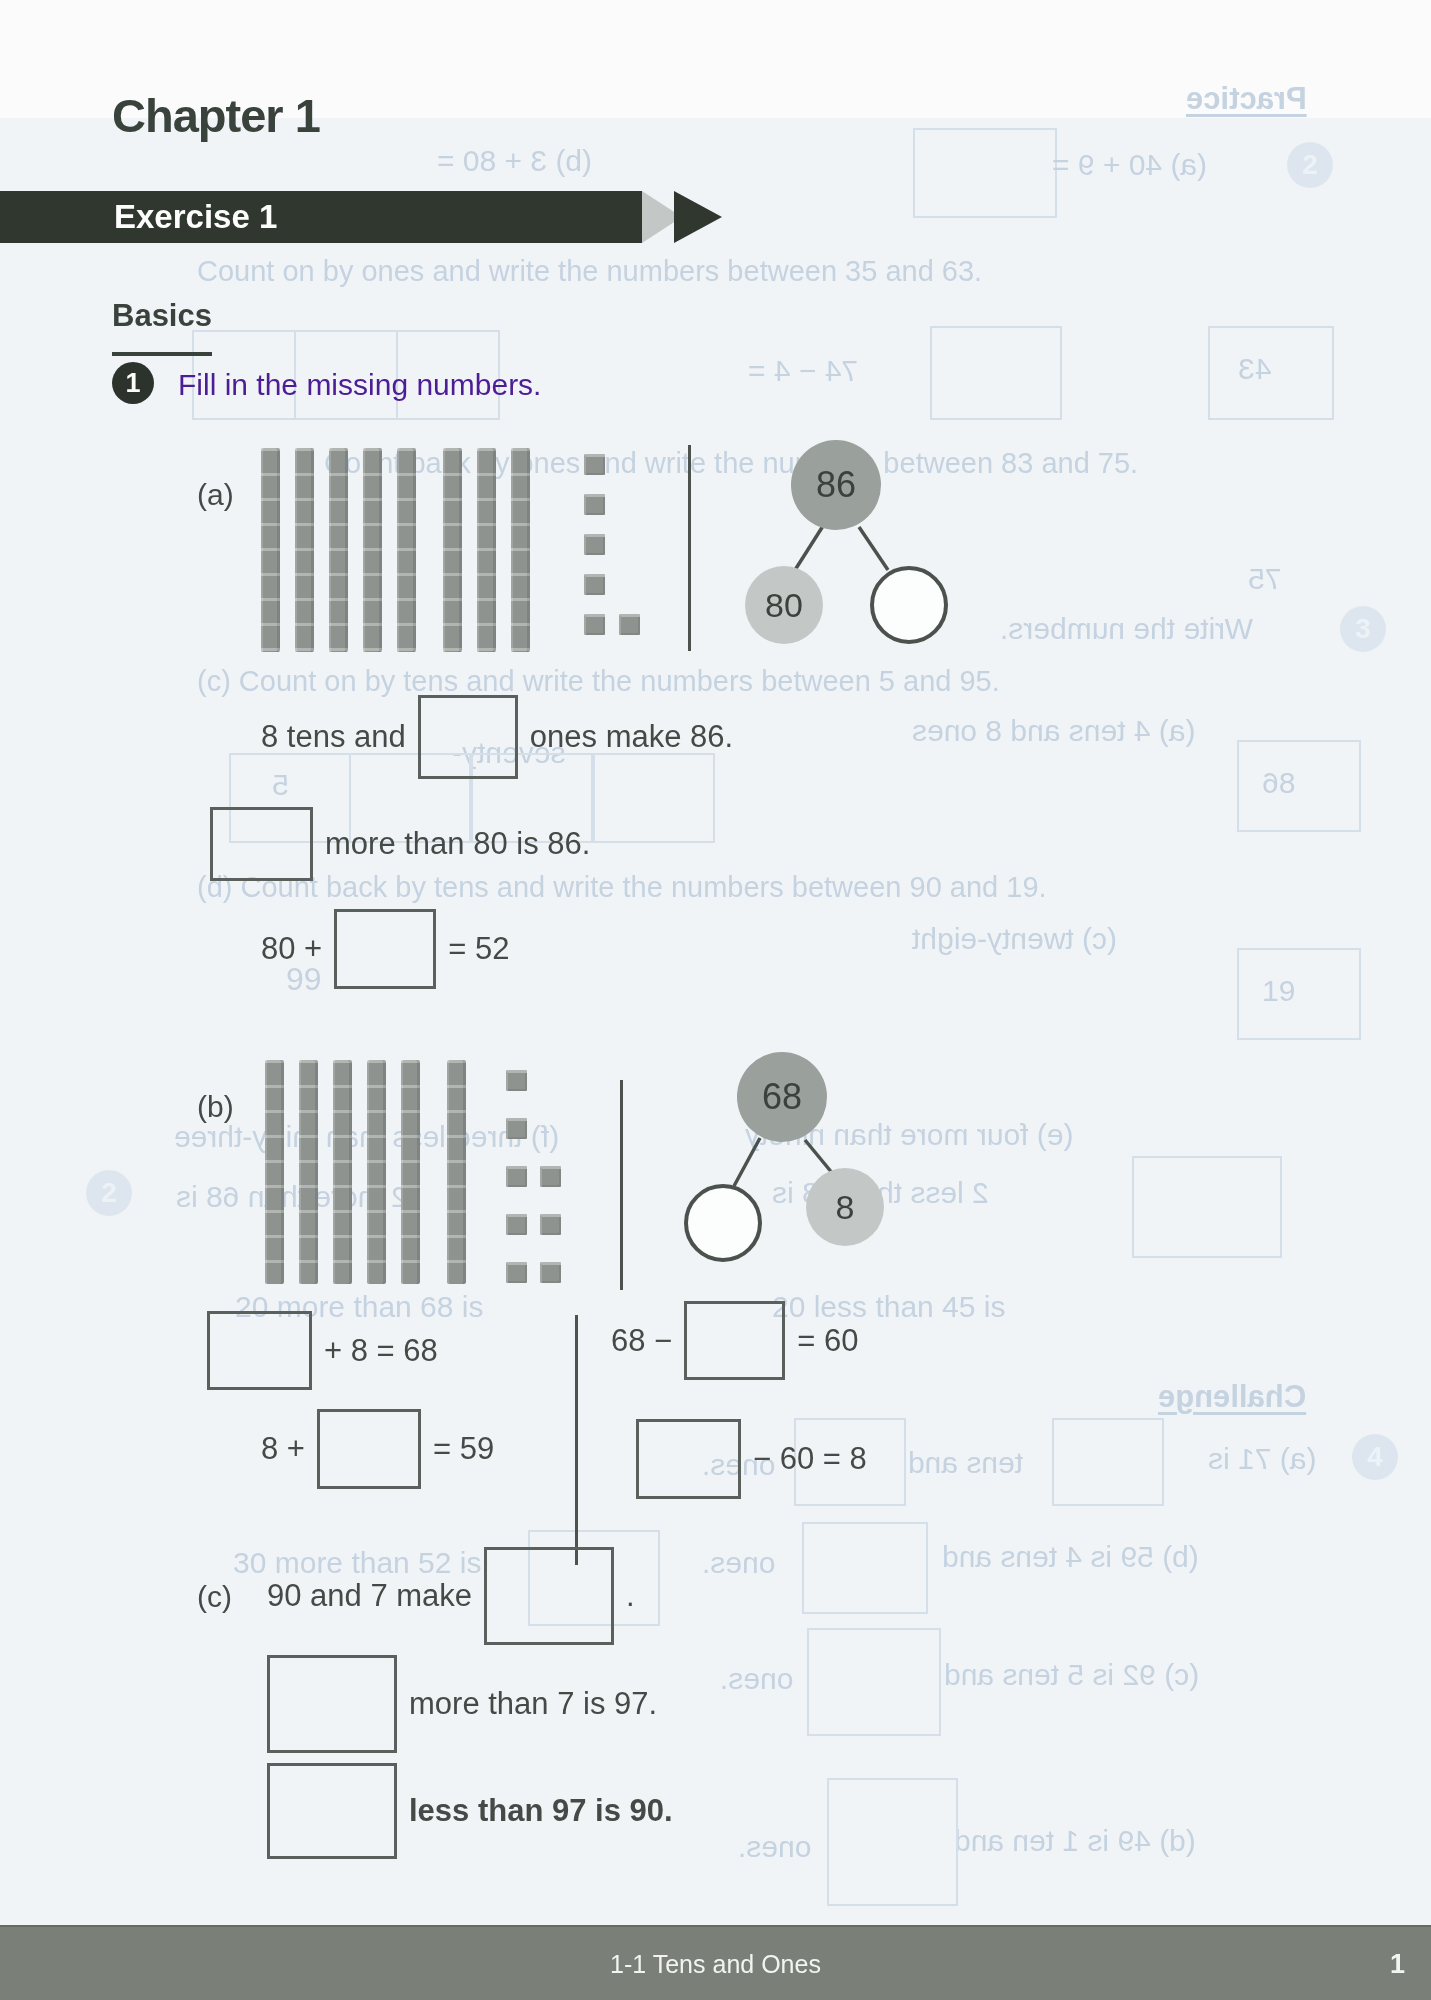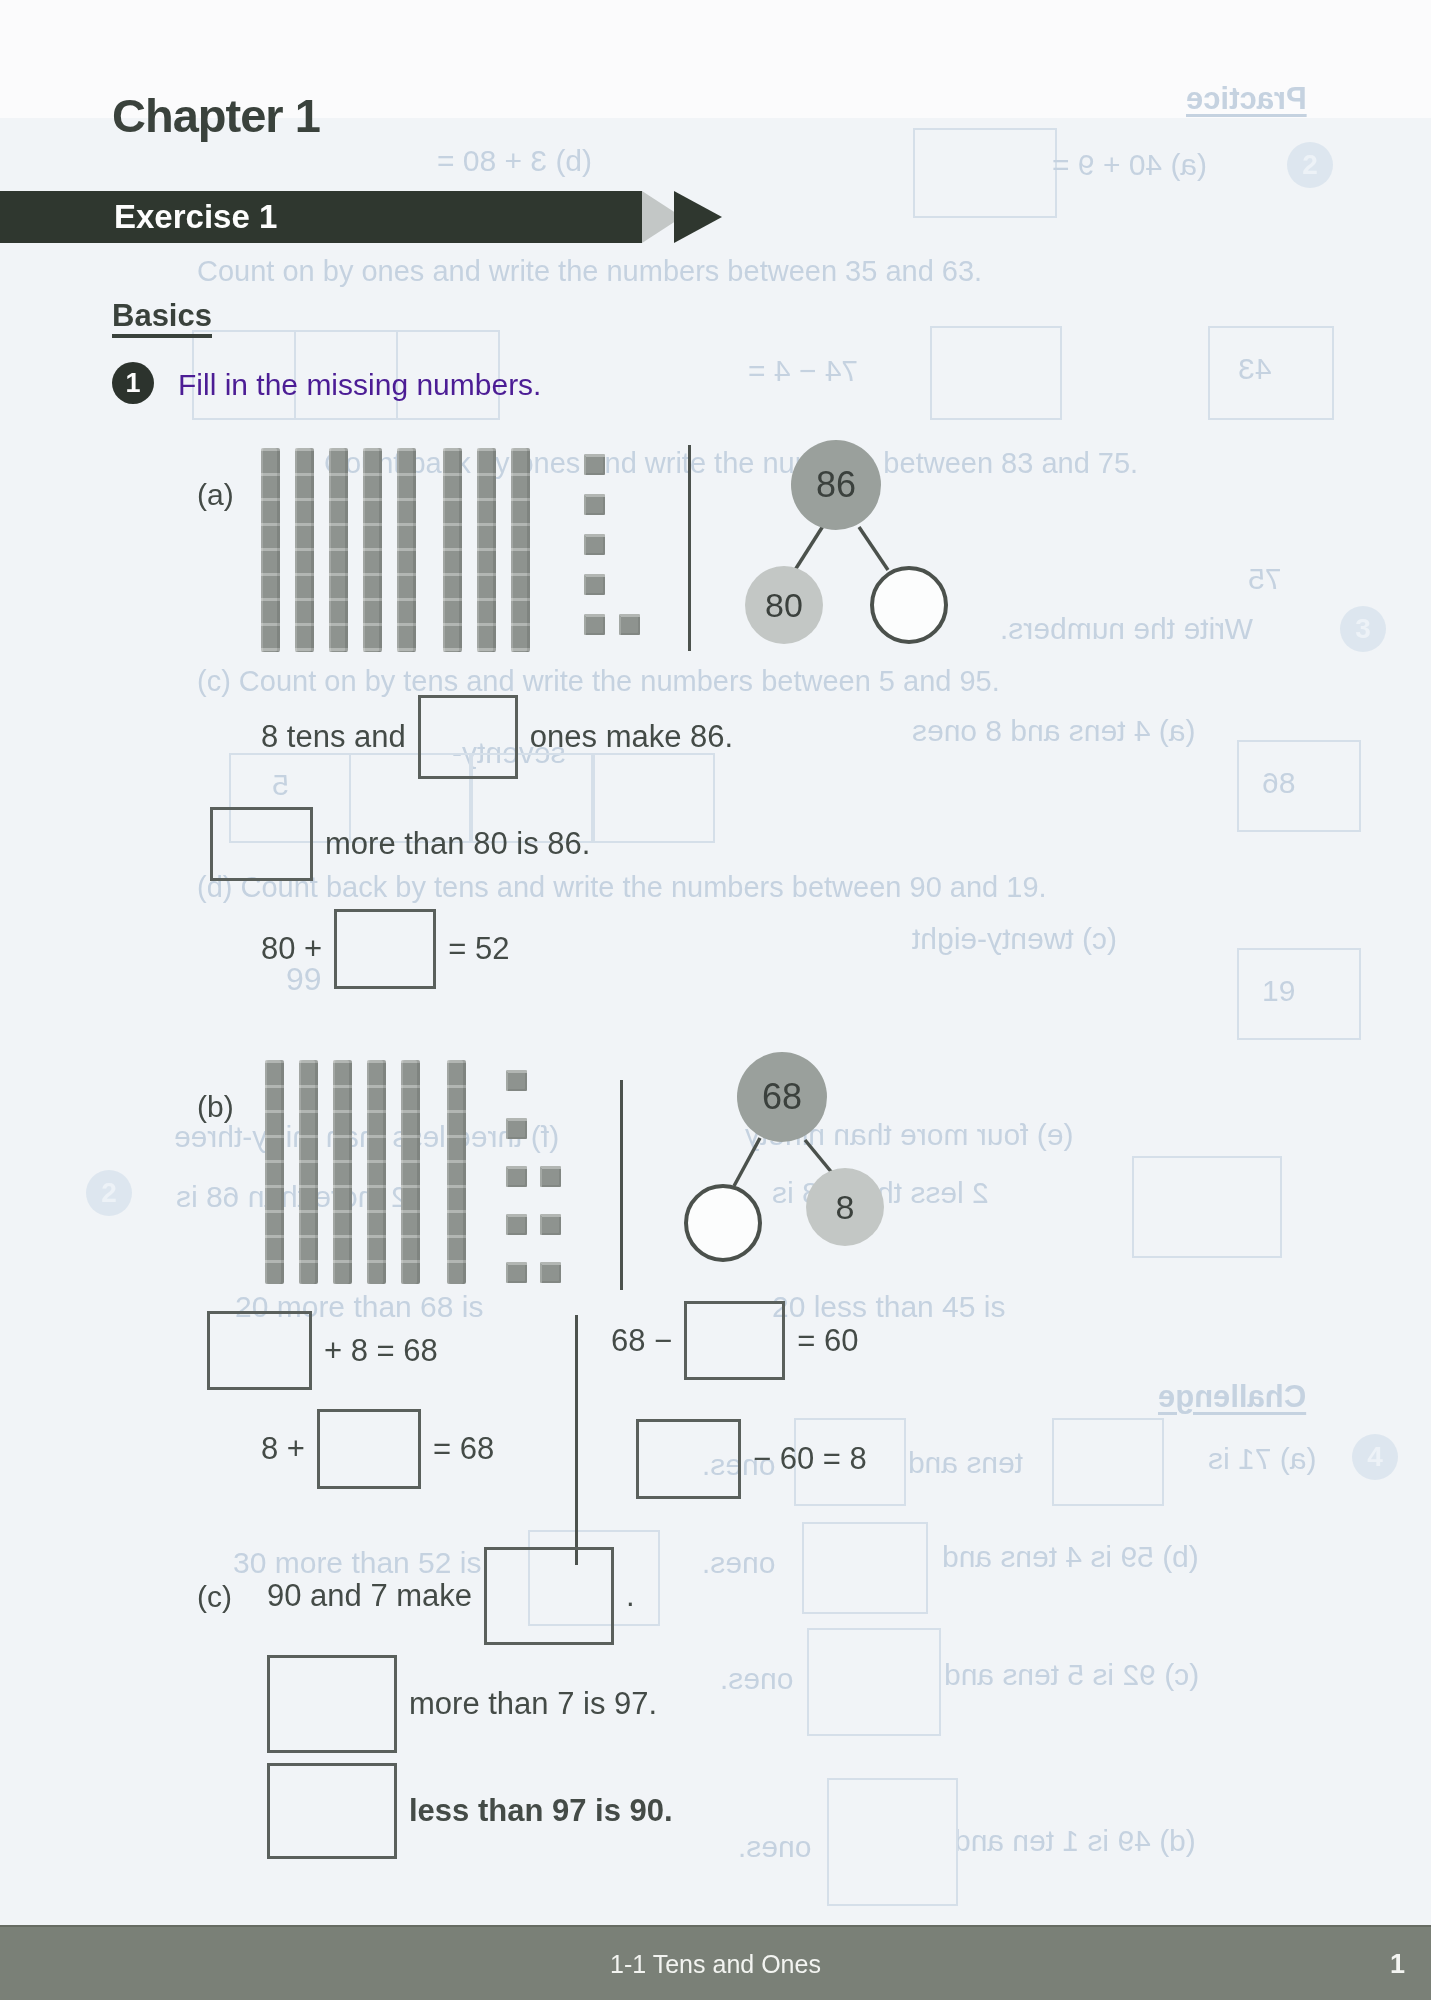--- a/index.html
+++ b/index.html
@@ -21,21 +21,21 @@
   .title-row{display:flex;align-items:flex-end;gap:9px;color:#3a423c;}
   .title-bold{font-size:47px;font-weight:bold;letter-spacing:-1px;}
   .title-rest{font-size:39px;}
   .banner-bar{position:absolute;left:0;top:191px;width:642px;height:52px;background:#2f372f;
               display:flex;align-items:center;}
   .banner-bar span{color:#fdfdfd;font-weight:bold;font-size:33px;padding-left:114px;}
   .banner-chev{position:absolute;top:191px;height:52px;}
   .chev-light{left:642px;width:40px;background:#c3c7c6;clip-path:polygon(0 0,100% 50%,0 100%);}
   .chev-dark{left:674px;width:48px;background:#2f372f;clip-path:polygon(0 0,100% 50%,0 100%);}
   .section-head{font-size:31px;font-weight:bold;color:#3a423c;border-bottom:4px solid #3a423c;
-                padding-bottom:0;}
+                padding-bottom:18px;}
   .qbadge{width:42px;height:42px;border-radius:50%;background:#2c332d;color:#fdfdfd;
           display:flex;align-items:center;justify-content:center;font-size:27px;font-weight:bold;}
   .prompt{font-size:30px;color:#4c1d95;}
   .part-label{font-size:30px;color:#444b47;}
   
   .blocks{display:flex;align-items:flex-start;}
   .rods{display:flex;}
   .rod{width:19px;border-radius:2px;margin-right:15px;
        background:repeating-linear-gradient(to bottom,#b2b6b3 0 3px,#8e938f 3px 25px);
        box-shadow:inset -3px 0 0 rgba(0,0,0,.10), inset 2px 0 0 rgba(255,255,255,.18);}
@@ -258,21 +258,21 @@
       <span class="auto-hide">68 −</span>
       <span class="abox" style="width:101px;height:79px;"></span>
       <span class="auto-hide">= 60</span>
     </div>
 
     <div class="divider" style="left:575px;top:1315px;height:250px;"></div>
 
     <div class="sent" style="left:261px;top:1409px;height:80px;">
       <span class="auto-hide">8 +</span>
       <span class="abox" style="width:104px;height:80px;"></span>
-      <span class="auto-hide">= 68</span>
+      <span class="auto-hide">= 59</span>
     </div>
 
     <div class="sent" style="left:636px;top:1419px;height:80px;text-align:right;">
 
       <span class="abox" style="width:105px;height:80px;"></span>
       <span class="auto-hide">− 60 = 8</span>
     </div>
 
     <div class="abs part-label" style="left:197px;top:1580px;">(c)</div>
 

